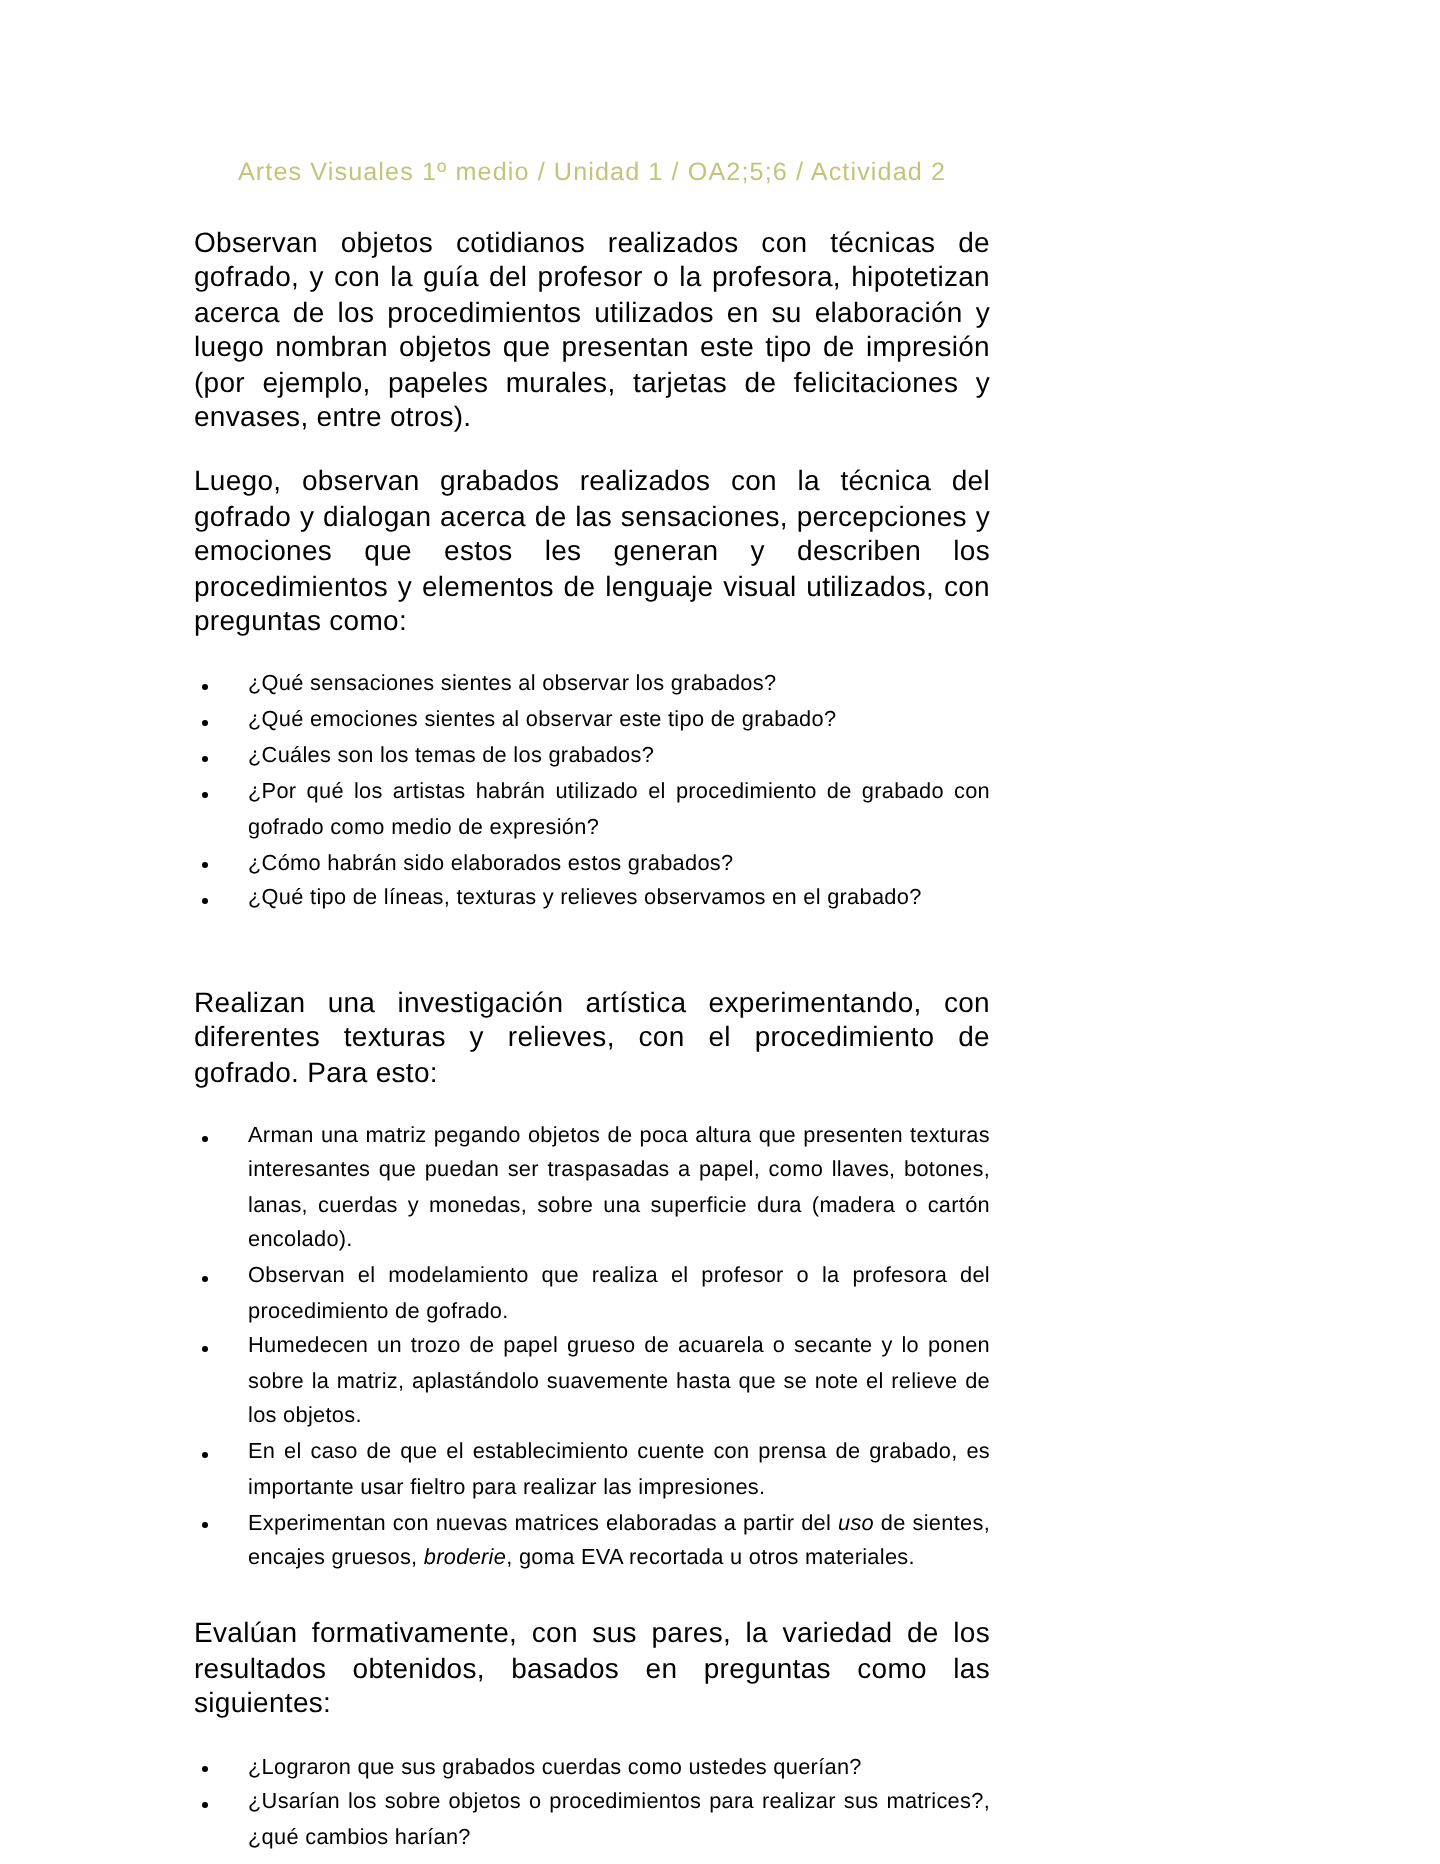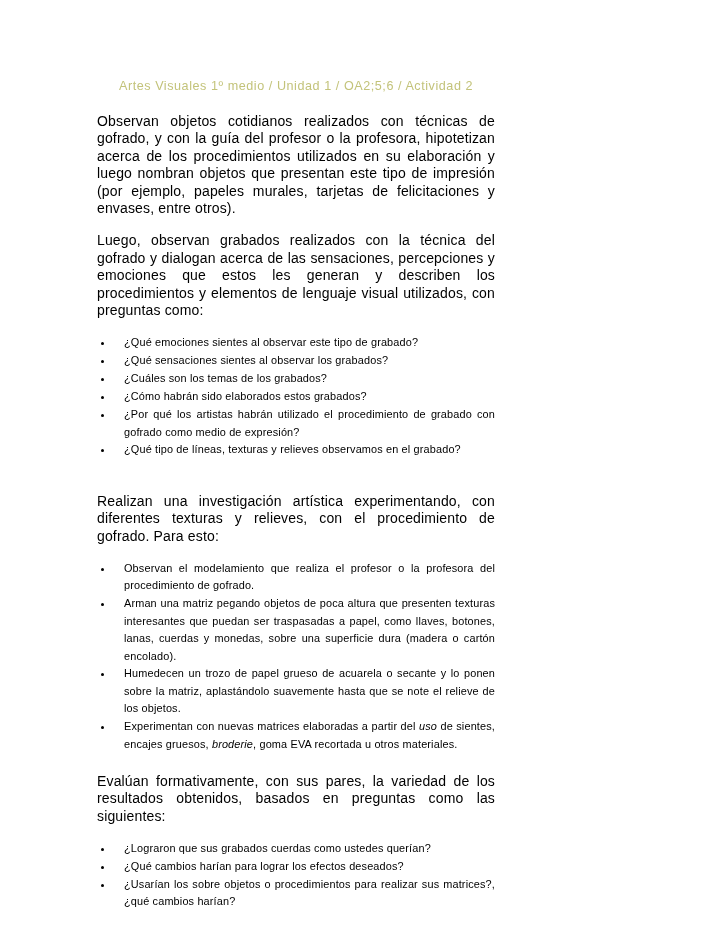--- a/index.html
+++ b/index.html
@@ -95,42 +95,42 @@
 <div class="page">
 
   <div class="doc-title">Artes Visuales 1º medio / Unidad 1 / OA2;5;6 / Actividad 2</div>
 
 
   <p class="body-text">Observan objetos cotidianos realizados con técnicas de gofrado, y con la guía del profesor o la profesora, hipotetizan acerca de los procedimientos utilizados en su elaboración y luego nombran objetos que presentan este tipo de impresión (por ejemplo, papeles murales, tarjetas de felicitaciones y envases, entre otros).</p>
 
   <p class="body-text">Luego, observan grabados realizados con la técnica del gofrado y dialogan acerca de las sensaciones, percepciones y emociones que estos les generan y describen los procedimientos y elementos de lenguaje visual utilizados, con preguntas como:</p>
 
   <ul class="bullets justify">
+    <li>¿Qué sensaciones sientes al observar los grabados?</li>
     <li>¿Qué emociones sientes al observar este tipo de grabado?</li>
-    <li>¿Qué sensaciones sientes al observar los grabados?</li>
     <li>¿Cuáles son los temas de los grabados?</li>
+    <li>¿Por qué los artistas habrán utilizado el procedimiento de grabado con gofrado como medio de expresión?</li>
     <li>¿Cómo habrán sido elaborados estos grabados?</li>
-    <li>¿Por qué los artistas habrán utilizado el procedimiento de grabado con gofrado como medio de expresión?</li>
     <li>¿Qué tipo de líneas, texturas y relieves observamos en el grabado?</li>
   </ul>
 
   <div class="gap-lg"></div>
 
   <p class="body-text">Realizan una investigación artística experimentando, con diferentes texturas y relieves, con el procedimiento de gofrado. Para esto:</p>
 
   <ul class="bullets justify">
+    <li>Arman una matriz pegando objetos de poca altura que presenten texturas interesantes que puedan ser traspasadas a papel, como llaves, botones, lanas, cuerdas y monedas, sobre una superficie dura (madera o cartón encolado).</li>
     <li>Observan el modelamiento que realiza el profesor o la profesora del procedimiento de gofrado.</li>
-    <li>Arman una matriz pegando objetos de poca altura que presenten texturas interesantes que puedan ser traspasadas a papel, como llaves, botones, lanas, cuerdas y monedas, sobre una superficie dura (madera o cartón encolado).</li>
     <li>Humedecen un trozo de papel grueso de acuarela o secante y lo ponen sobre la matriz, aplastándolo suavemente hasta que se note el relieve de los objetos.</li>
+    <li>En el caso de que el establecimiento cuente con prensa de grabado, es importante usar fieltro para realizar las impresiones.</li>
     <li><span>Experimentan con nuevas matrices elaboradas a partir del </span><i>uso</i><span> de sientes, encajes gruesos, </span><i>broderie</i><span>, goma EVA recortada u otros materiales.</span></li>
   </ul>
 
   <div class="gap-sm"></div>
 
   <p class="body-text">Evalúan formativamente, con sus pares, la variedad de los resultados obtenidos, basados en preguntas como las siguientes:</p>
 
   <ul class="bullets justify">
     <li>¿Lograron que sus grabados cuerdas como ustedes querían?</li>
-    <li>¿Qué cambios harían para lograr los efectos deseados?</li>
     <li>¿Usarían los sobre objetos o procedimientos para realizar sus matrices?, ¿qué cambios harían?</li>
   </ul>
 
 </div>
 
 </body></html>

